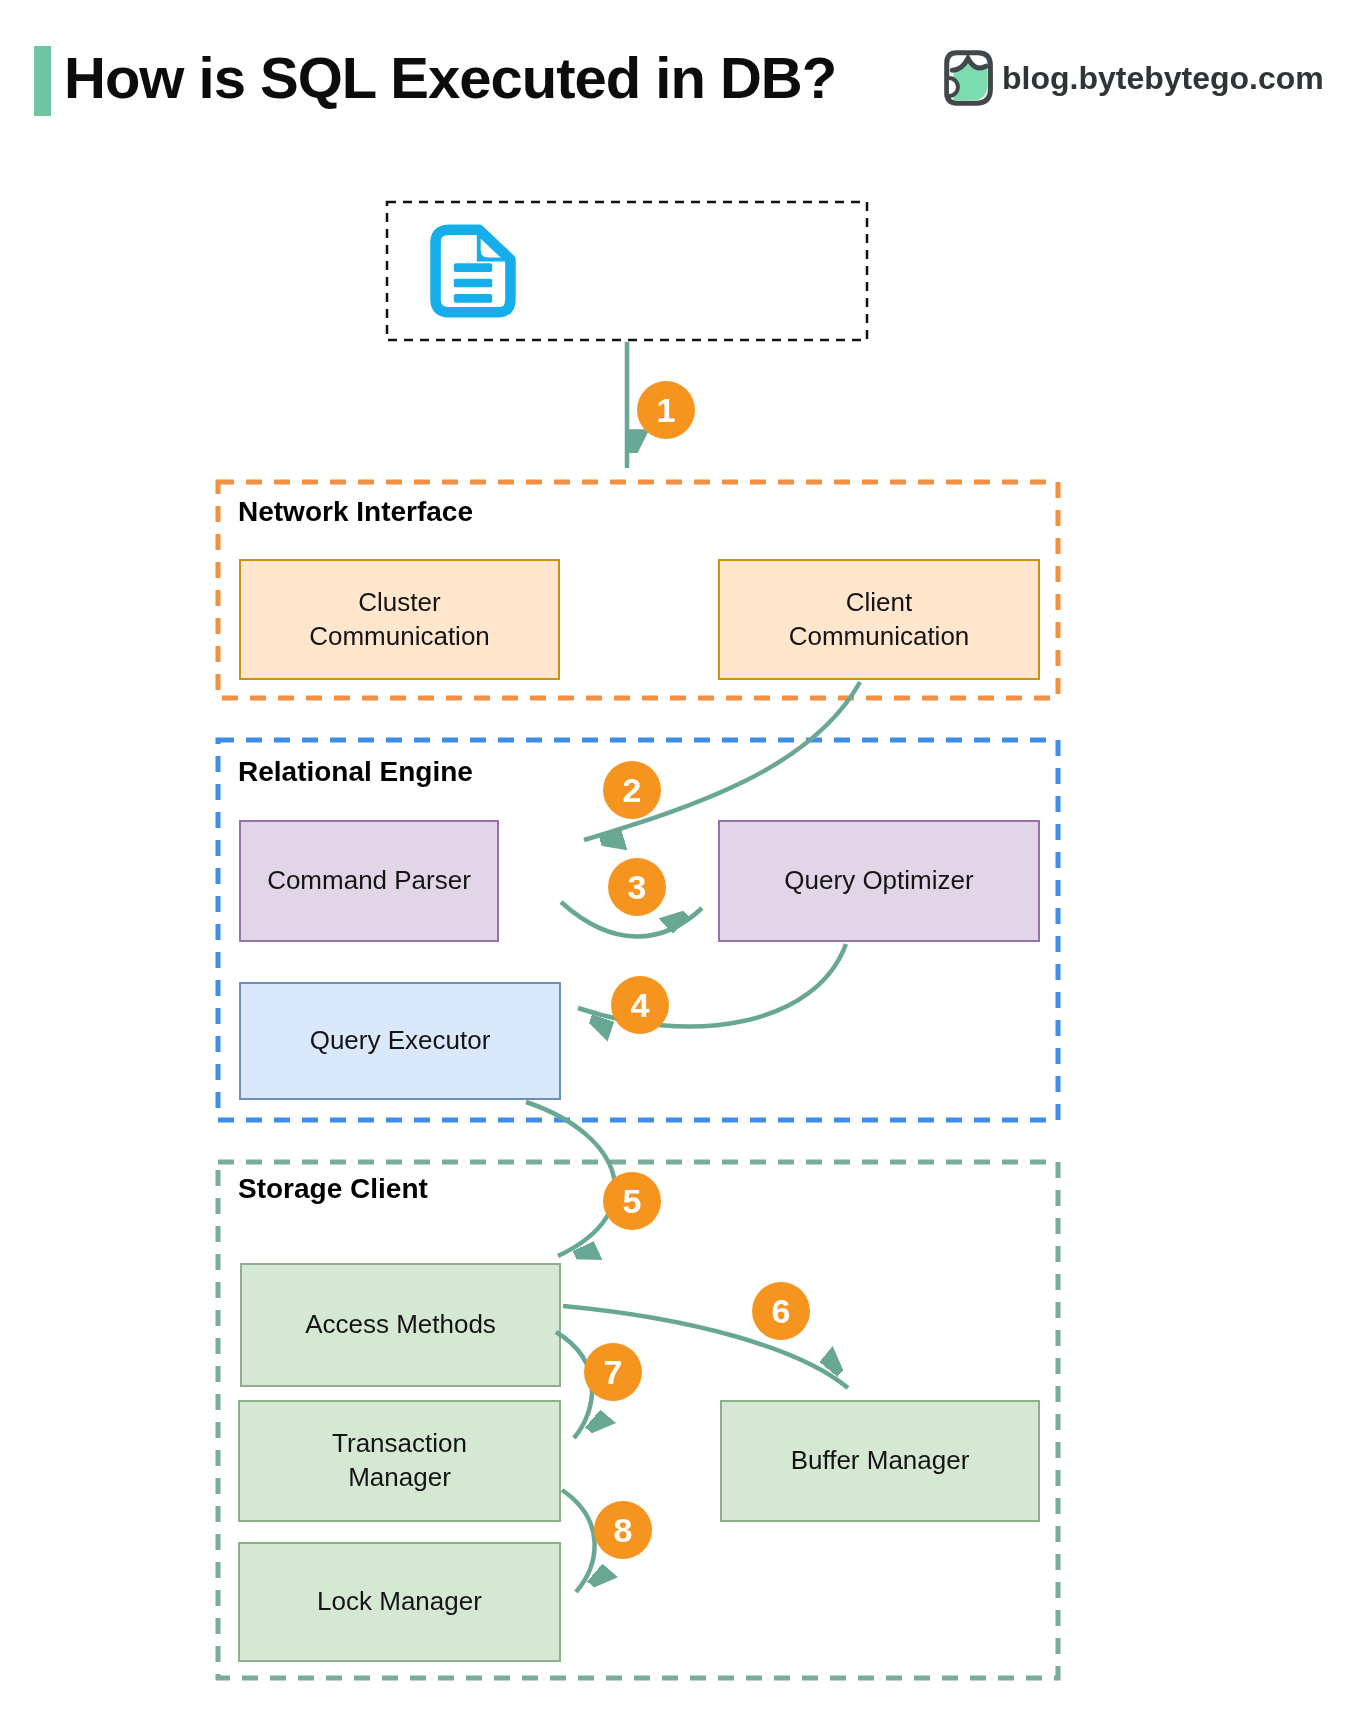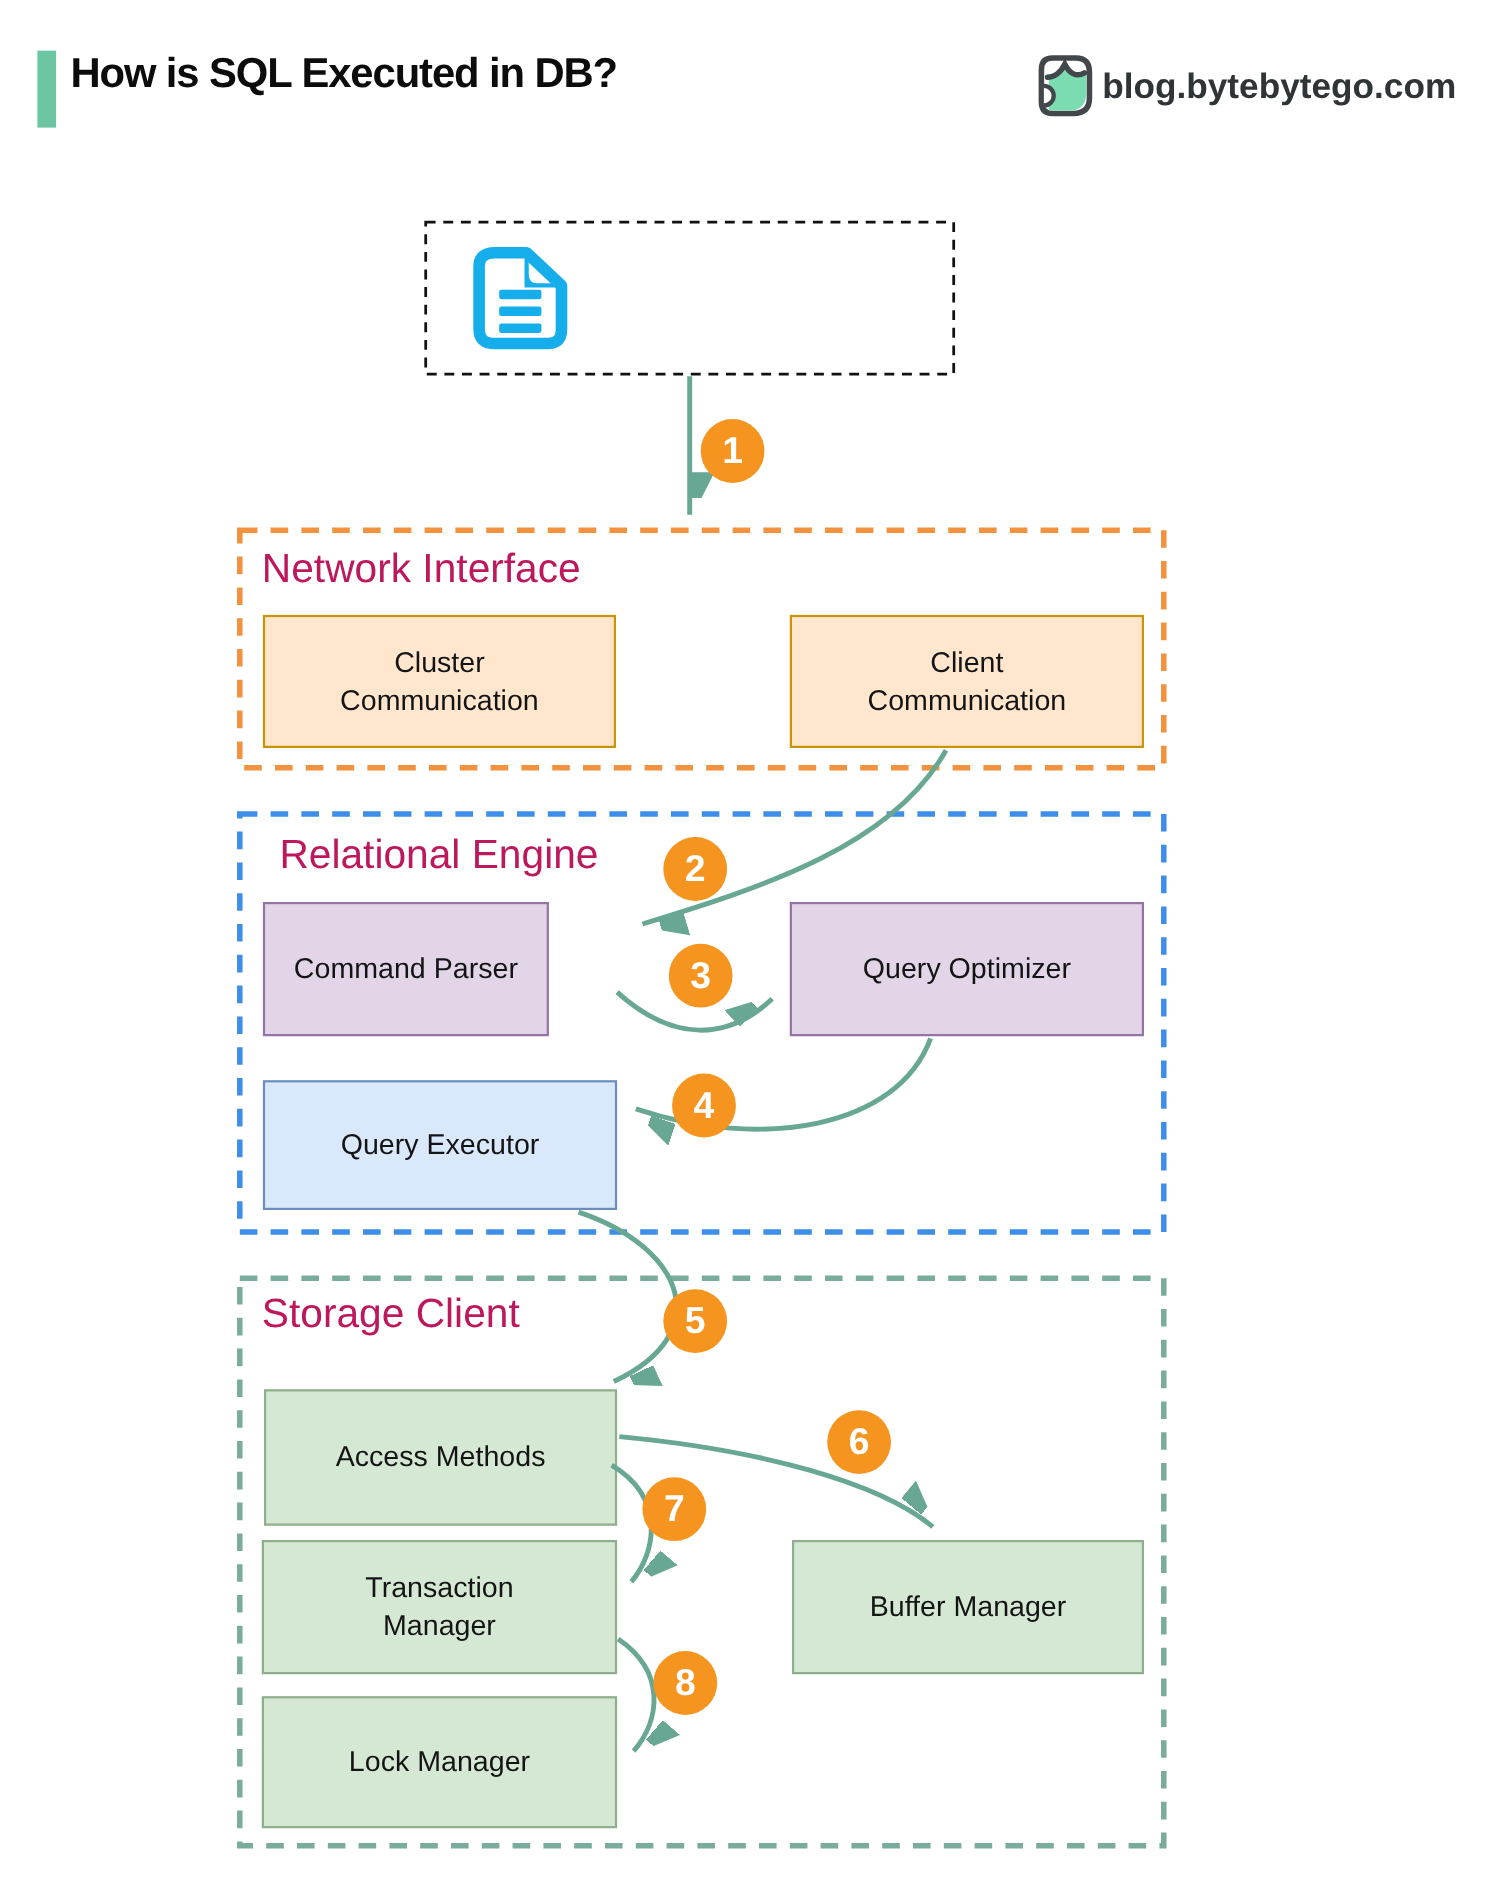--- a/index.html
+++ b/index.html
@@ -7,31 +7,31 @@
     position:relative;
     width:1358px;height:1722px;
     background:#ffffff;
     font-family:"Liberation Sans","DejaVu Sans",sans-serif;
     overflow:hidden;
   }
   .title-block{position:absolute;left:0;top:0;width:1358px;height:130px;}
   .accent-bar{position:absolute;left:34px;top:46px;width:17px;height:70px;}
   .page-title{
     position:absolute;left:64px;top:48px;margin:0;
-    font-size:38px;font-weight:700;letter-spacing:-1px;color:#0c0c0c;line-height:1.05;
+    font-size:58px;font-weight:700;letter-spacing:-1px;color:#0c0c0c;line-height:1.05;
   }
   .brand{position:absolute;left:940px;top:48px;display:flex;align-items:center;gap:6px;}
   .brand-logo{width:56px;height:60px;display:block;}
   .brand-text{font-size:32px;font-weight:700;color:#2f3437;letter-spacing:0px;}
 
   svg.overlay{position:absolute;left:0;top:0;z-index:3;pointer-events:none;}
 
   .section-title{
     position:absolute;z-index:2;margin:0;
-    font-size:37px;font-weight:400;color:#be185d;line-height:1.1;
+    font-size:28px;font-weight:700;color:#000000;line-height:1.1;
   }
 
   .node{
     position:absolute;z-index:2;
     display:flex;align-items:center;justify-content:center;
     box-sizing:border-box;border:2px solid transparent;
     text-align:center;
   }
   .node-label{
     font-size:26px;color:#141414;line-height:1.3;white-space:pre-line;
@@ -98,21 +98,21 @@
     <svg class="doc-icon" viewBox="0 0 100 100">
       <path d="M26,7 H56 L89,38 V80 Q89,93 76,93 H26 Q11,93 11,80 V20 Q11,7 26,7 Z" fill="#ffffff" stroke="#16AEEA" stroke-width="11" stroke-linejoin="round"></path>
       <path d="M58,5 L58,28 Q58,36 66,36 L92,36 L92,40 L54,40 L54,5 Z" fill="#16AEEA"></path>
       <rect x="30" y="42" width="40" height="9" rx="2" fill="#16AEEA"></rect>
       <rect x="30" y="58" width="40" height="9" rx="2" fill="#16AEEA"></rect>
       <rect x="30" y="74" width="40" height="9" rx="2" fill="#16AEEA"></rect>
     </svg>
   </div>
 
   <h2 class="section-title" style="left:238px;top:497px;">Network Interface</h2>
-  <h2 class="section-title" style="left:238px;top:757px;margin-left:16px;">Relational Engine</h2>
+  <h2 class="section-title" style="left:238px;top:757px;">Relational Engine</h2>
   <h2 class="section-title" style="left:238px;top:1174px;">Storage Client</h2>
 
   <div class="node" style="left: 239px; top: 559px; width: 321px; height: 121px; background-color: rgb(255, 230, 204); border-color: rgb(201, 148, 10);">
     <span class="node-label">Cluster
 Communication</span>
   </div>
 
   <div class="node" style="left: 718px; top: 559px; width: 322px; height: 121px; background-color: rgb(255, 230, 204); border-color: rgb(201, 148, 10);">
     <span class="node-label">Client
 Communication</span>

